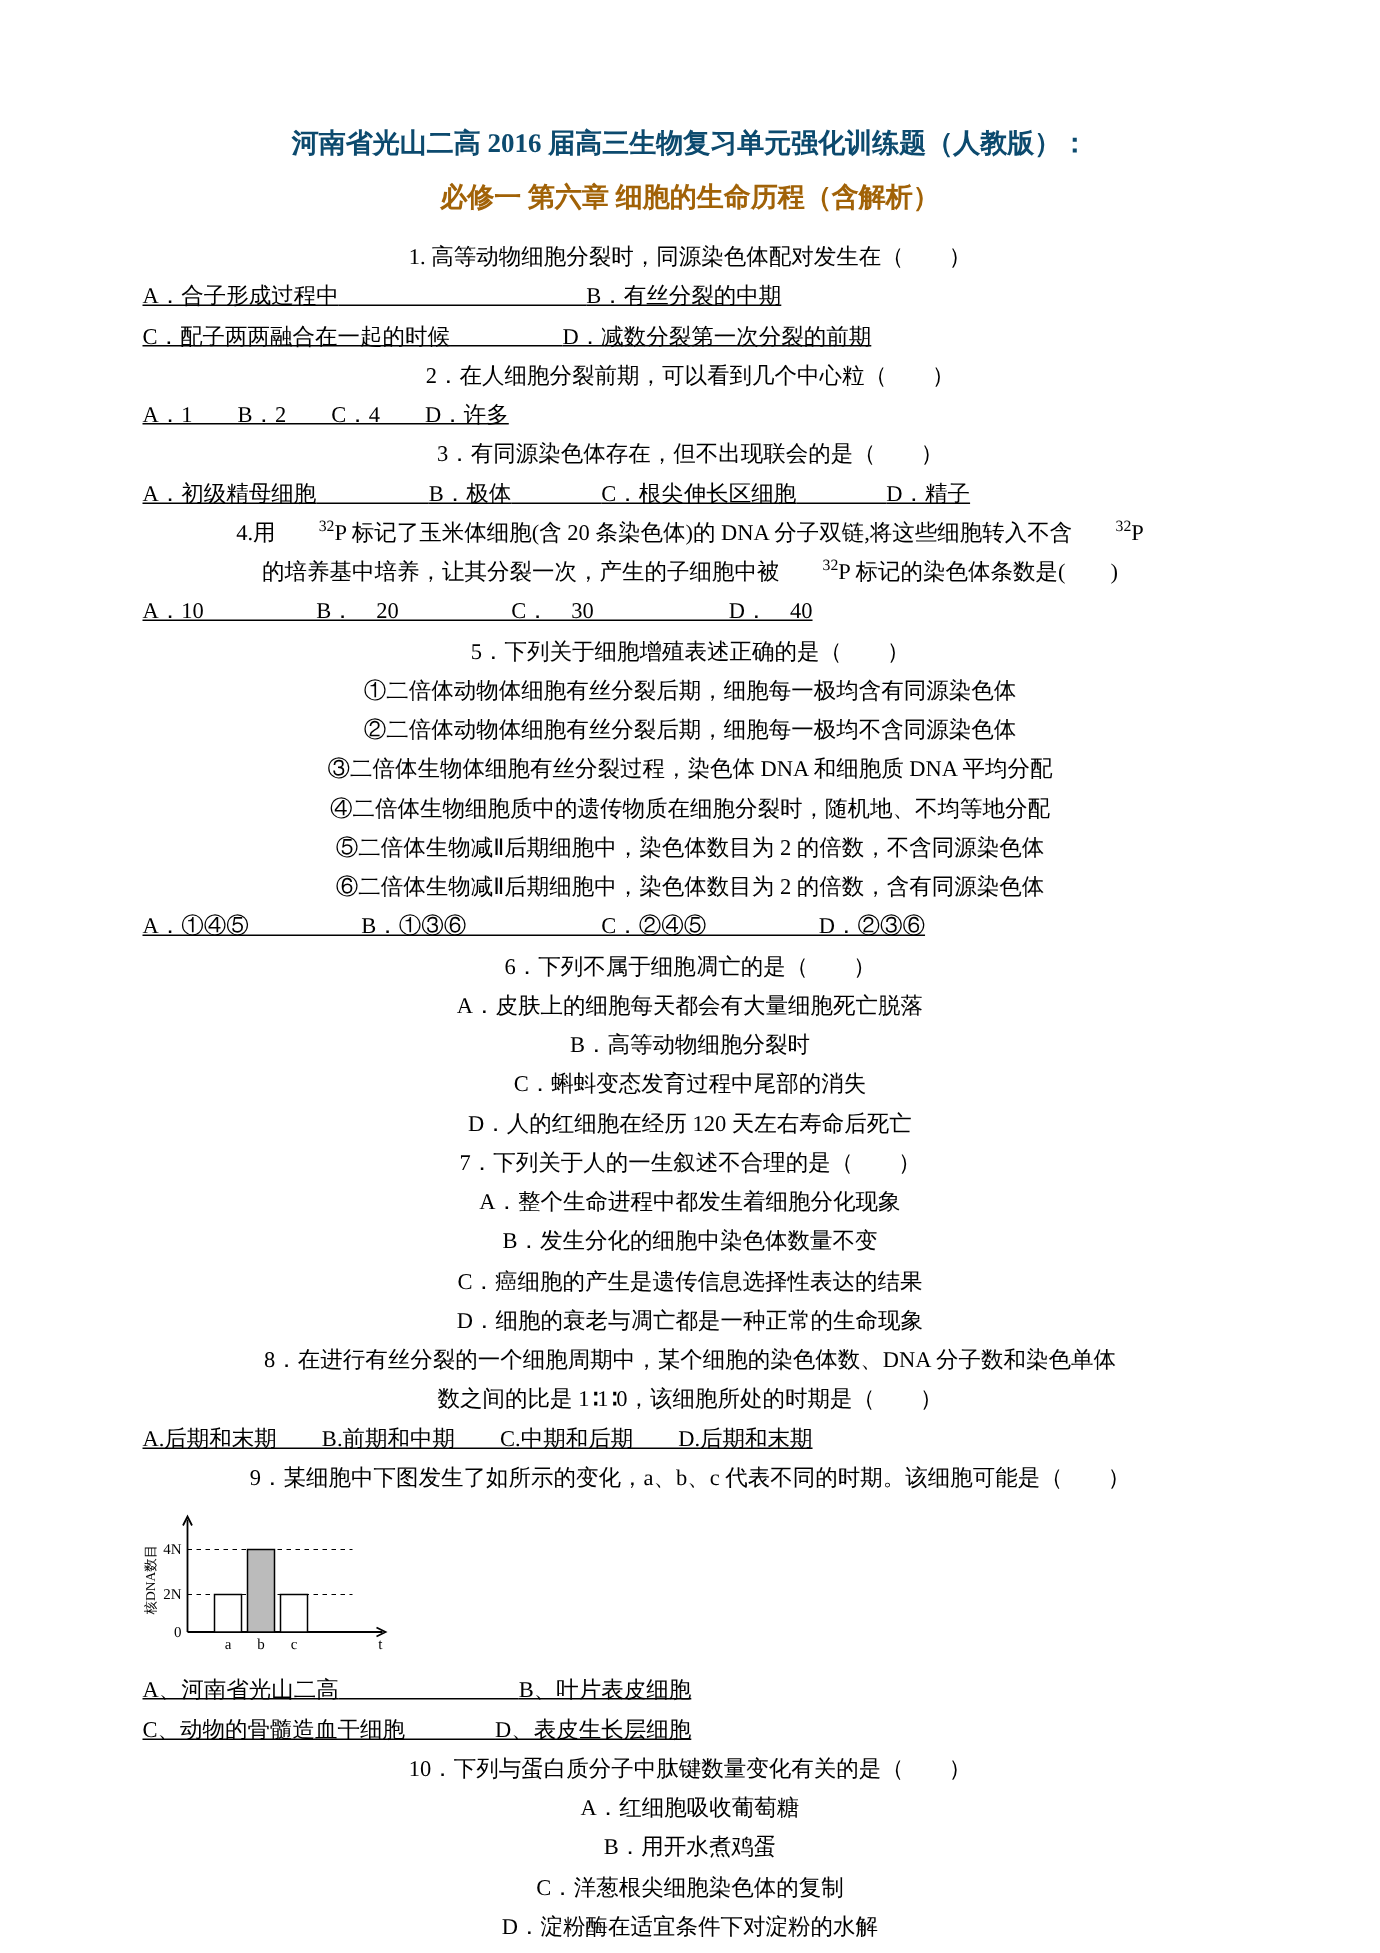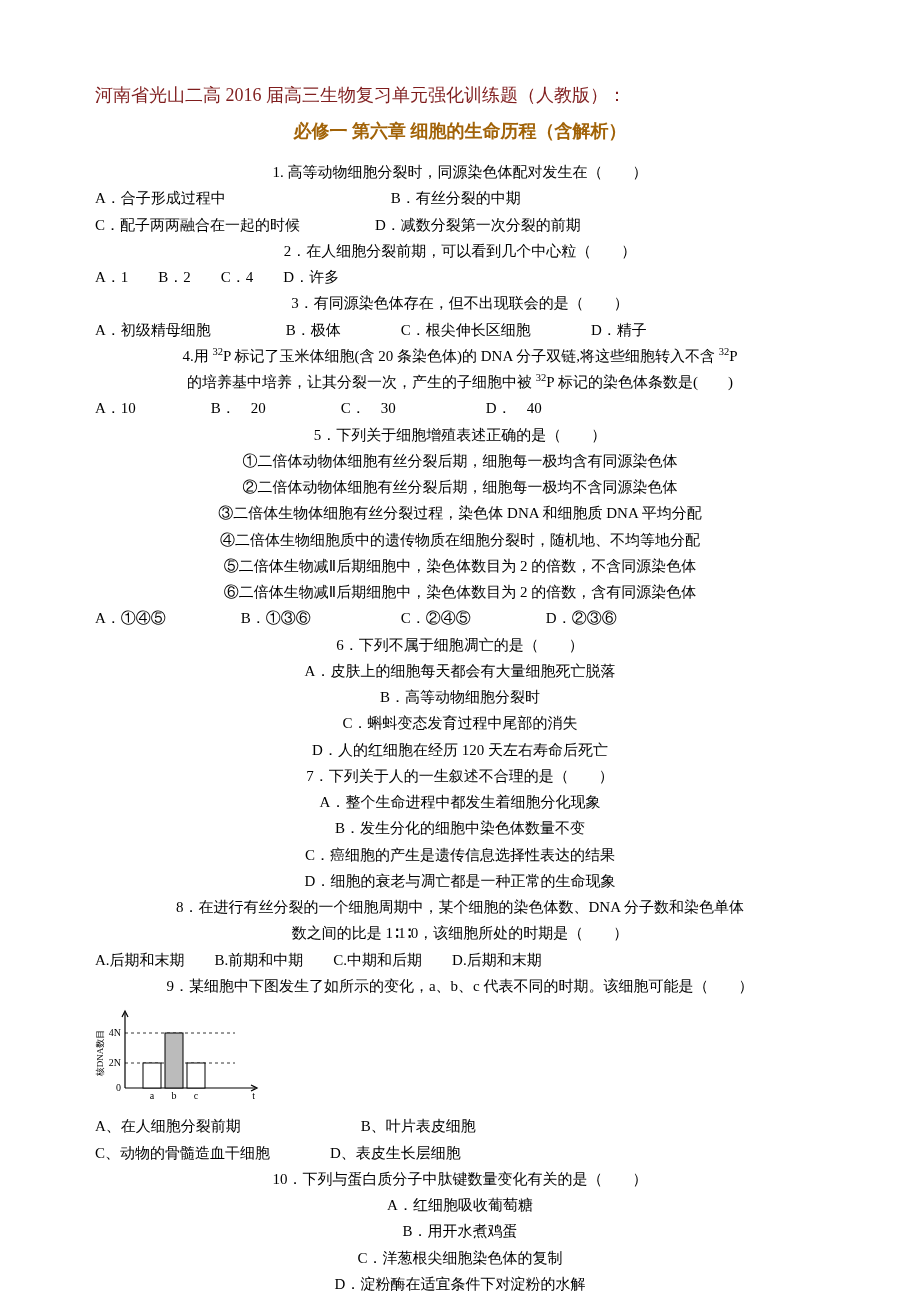--- a/index.html
+++ b/index.html
@@ -7,45 +7,47 @@
       font-size: 15px;
       line-height: 1.75;
       color: #000;
       background: #fff;
       margin: 0;
       padding: 80px 95px;
       width: 920px;
       box-sizing: border-box;
     }
     .title-main {
-      color: #7f1d1d;
-      font-weight: normal;
-      text-align: left;
+      color: #0c4a6e;
+      font-weight: bold;
+      text-align: center;
       font-size: 18px;
       margin-bottom: 4px;
     }
     .title-sub {
       color: #a16207;
       font-weight: bold;
       text-align: center;
       font-size: 18px;
       margin-bottom: 12px;
     }
     .q {
       margin: 0;
       text-align: center;
     }
     .chart {
       margin: 4px 0 2px 0;
     }
     sup {
       font-size: 0.7em;
+      margin-left: 25px;
     }
     .opts {
       margin: 0;
+      text-decoration: underline;
     }
   </style>
 </head>
 <body>
 
 <div class="title-main">河南省光山二高 2016 届高三生物复习单元强化训练题（人教版）：</div>
 <div class="title-sub">必修一 第六章 细胞的生命历程（含解析）</div>
 
 <p class="q">1. 高等动物细胞分裂时，同源染色体配对发生在（　　）</p>
 <p class="opts">
@@ -117,21 +119,21 @@
   <rect id="bar-c" x="92" y="60" width="18" height="25" fill="#fff" stroke="#000" stroke-width="1"></rect>
 
   <text id="xtick0" x="57" y="96" font-size="10" text-anchor="middle">a</text>
   <text id="xtick1" x="79" y="96" font-size="10" text-anchor="middle">b</text>
   <text id="xtick2" x="101" y="96" font-size="10" text-anchor="middle">c</text>
   <text id="chart-xlabel" x="160" y="96" font-size="10" text-anchor="end">t</text>
 </svg>
 </div>
 
 <p class="opts">
-  <span>A、在人细胞分裂前期</span>　　　　　　　　<span>B、叶片表皮细胞</span>
+  <span>A、河南省光山二高</span>　　　　　　　　<span>B、叶片表皮细胞</span>
 </p>
 <p class="opts">
   <span>C、动物的骨髓造血干细胞</span>　　　　<span>D、表皮生长层细胞</span>
 </p>
 
 <p class="q">10．下列与蛋白质分子中肽键数量变化有关的是（　　）</p>
 <p class="q">A．红细胞吸收葡萄糖</p>
 <p class="q">B．用开水煮鸡蛋</p>
 <p class="q">C．洋葱根尖细胞染色体的复制</p>
 <p class="q">D．淀粉酶在适宜条件下对淀粉的水解</p>

